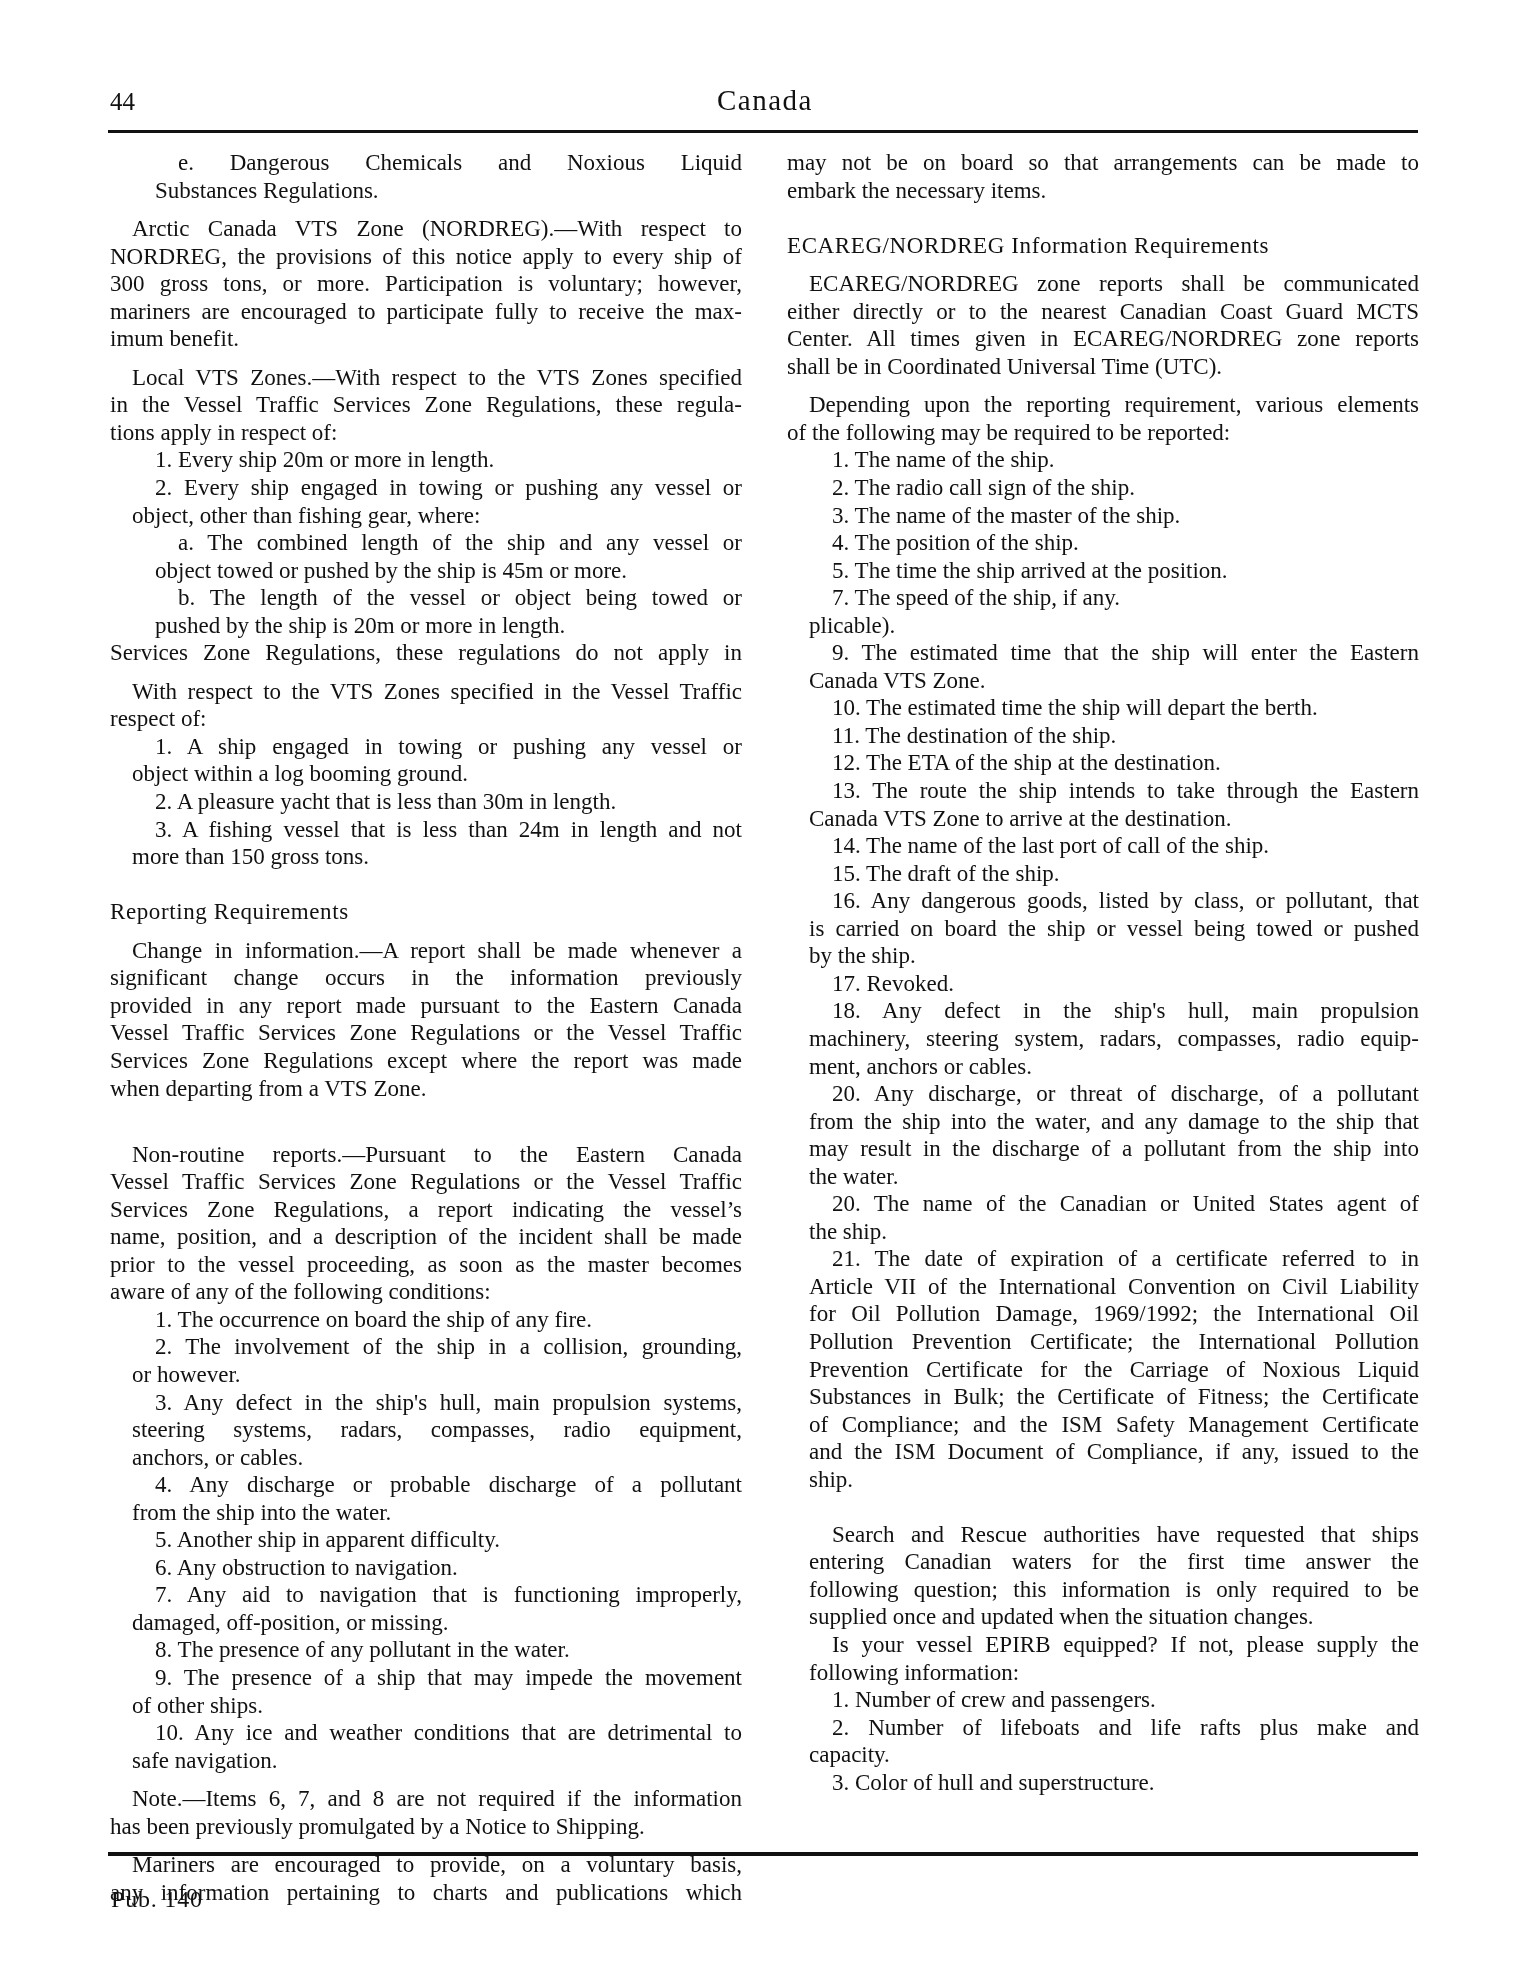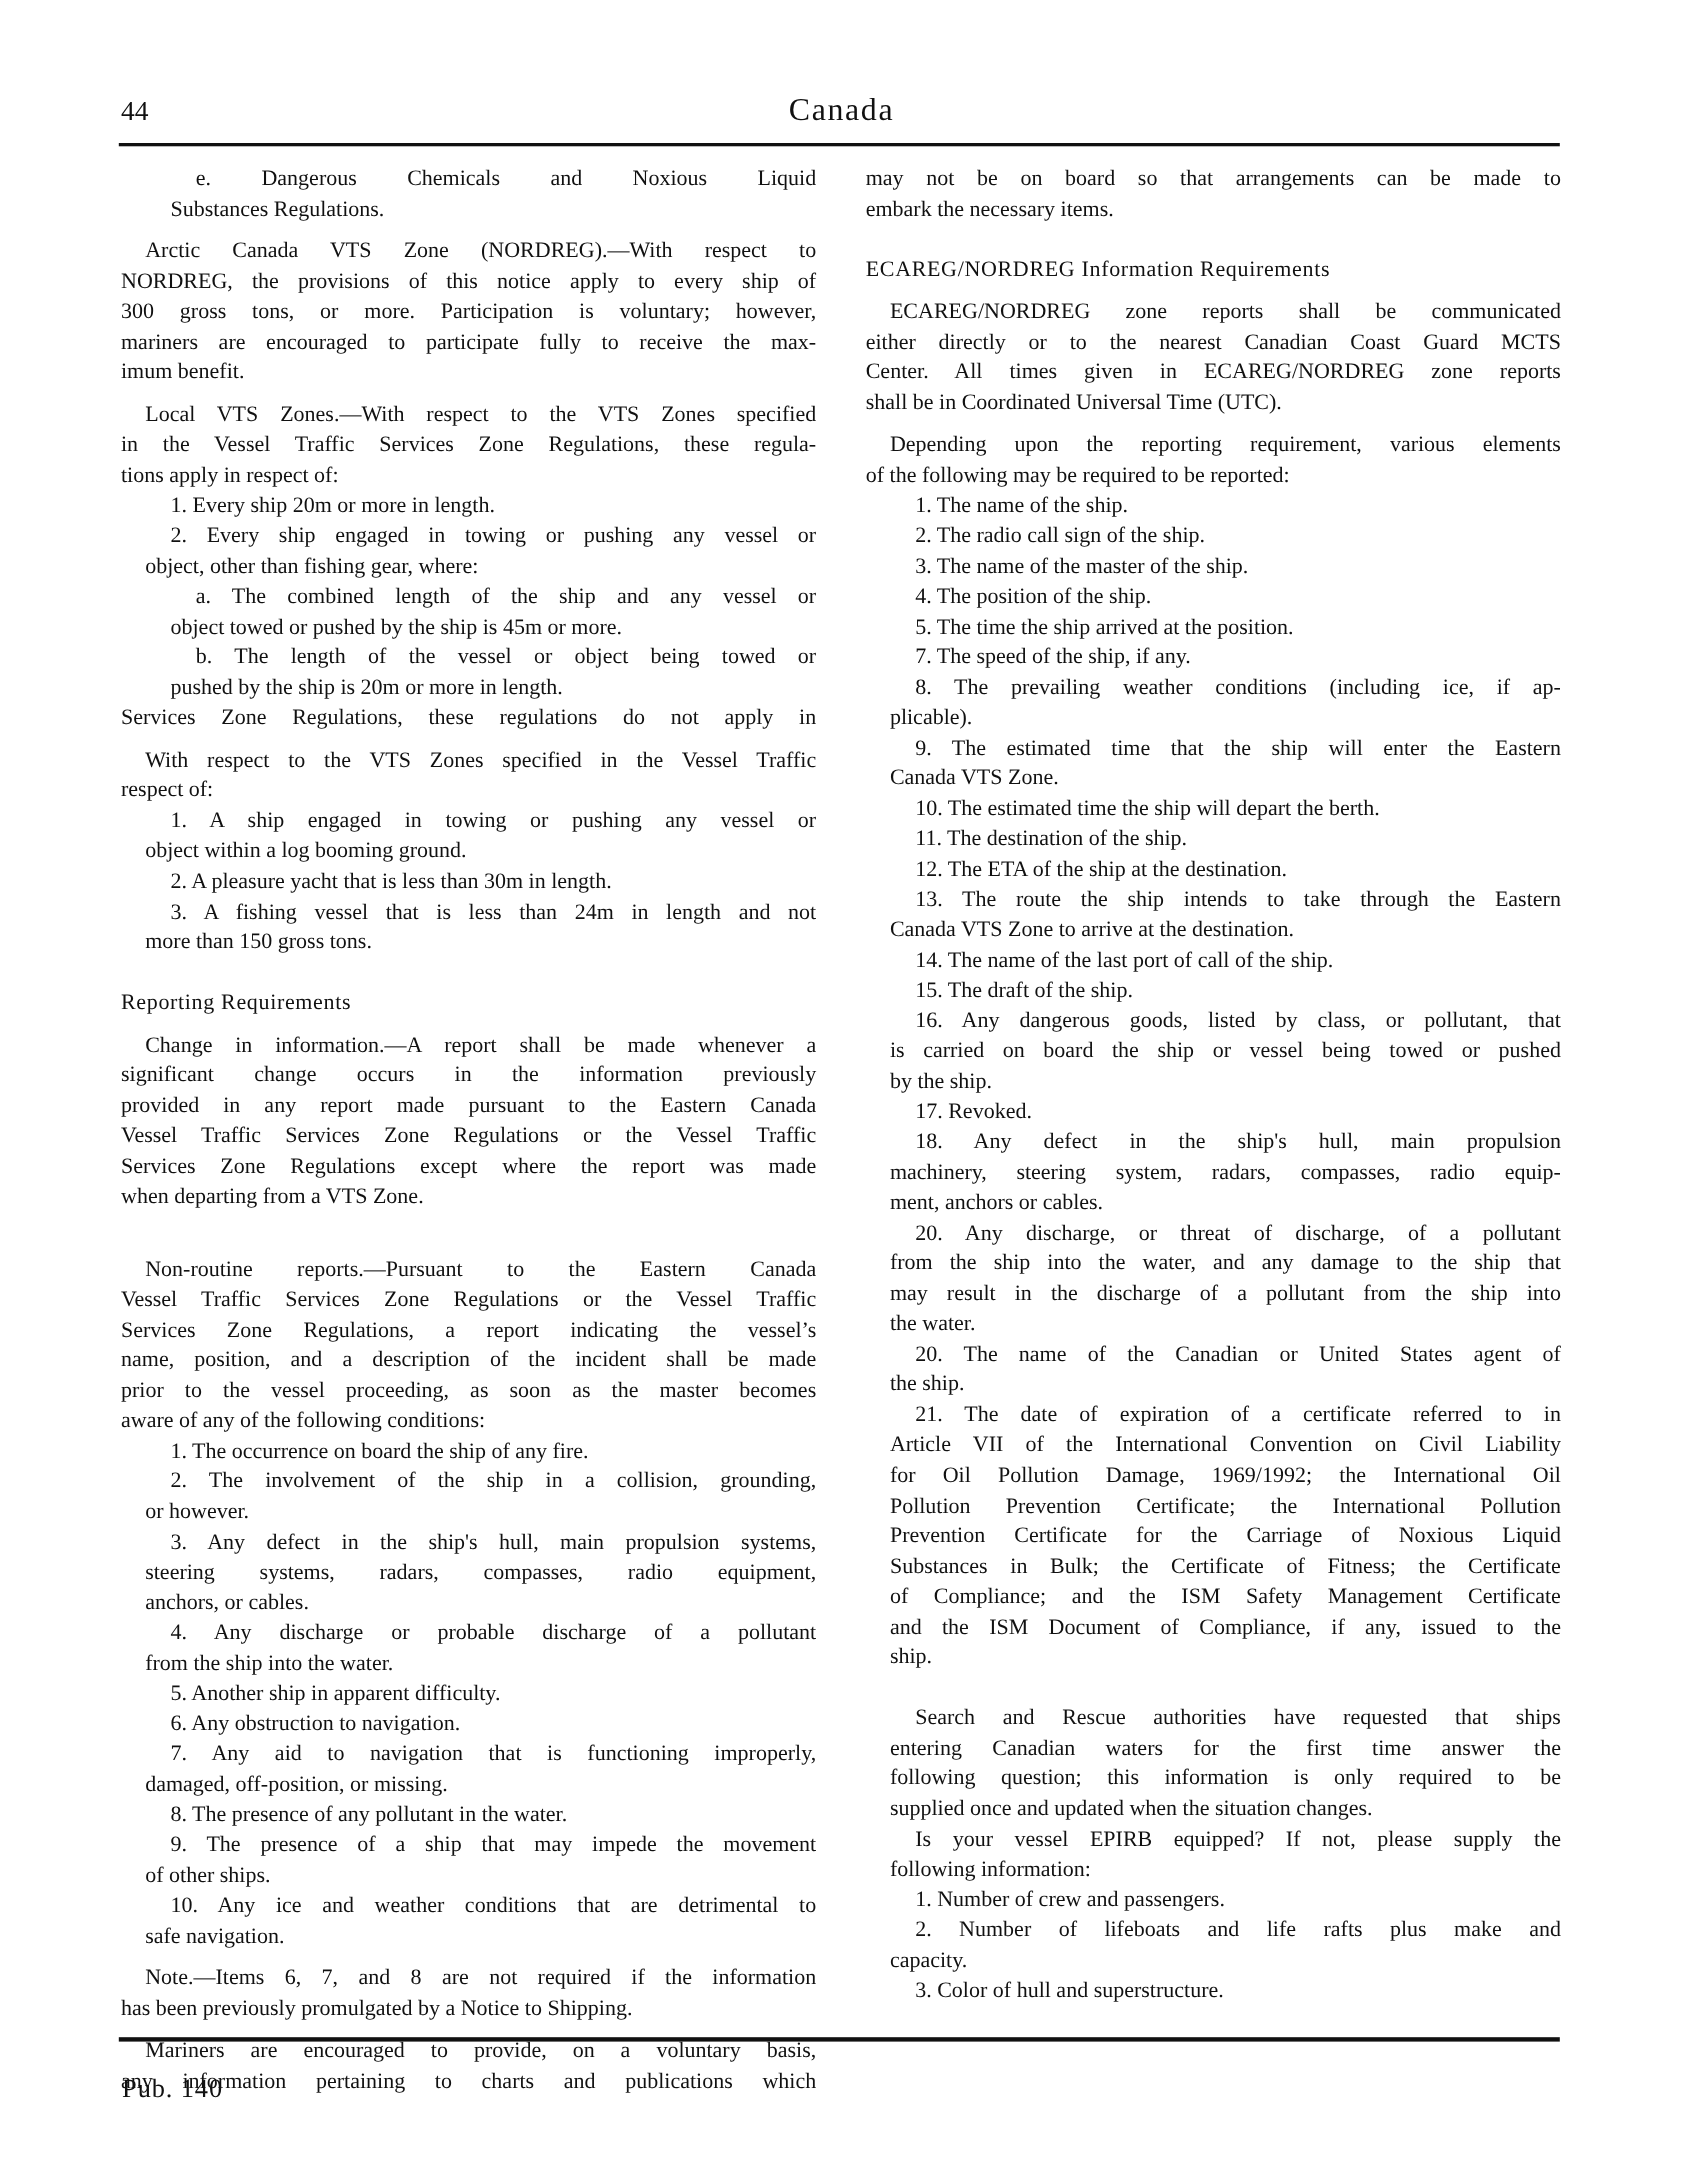--- a/index.html
+++ b/index.html
@@ -20,21 +20,21 @@
     position: absolute; left: 108px; width: 1310px; background: #111;
   }
   .rule.top { top: 130px; height: 3px; }
   .rule.bottom { top: 1852px; height: 3.5px; }
   .footer {
     position: absolute; left: 111px; top: 1884px;
     font-size: 24px; line-height: 30px; letter-spacing: 0.8px;
   }
   .col {
     position: absolute; top: 149px; width: 632px;
-    font-size: 20px; line-height: 27.55px;
+    font-size: 23px; line-height: 27.55px;
   }
   .col.left { left: 110px; }
   .col.right { left: 787px; }
   .ln {
     display: block; white-space: nowrap; height: 27.55px;
     text-align: justify; text-align-last: justify;
   }
   .ln.last { text-align-last: left; }
   .ln.blank { height: 27.55px; }
   .i1 { padding-left: 22px; margin-top: 11px; }   
@@ -126,21 +126,20 @@
     <span class="ln ">Center. All times given in ECAREG/NORDREG zone reports</span>
     <span class="ln last">shall be in Coordinated Universal Time (UTC).</span>
     <span class="ln i1">Depending upon the reporting requirement, various elements</span>
     <span class="ln last">of the following may be required to be reported:</span>
     <span class="ln i2 last">1.  The name of the ship.</span>
     <span class="ln i2 last">2.  The radio call sign of the ship.</span>
     <span class="ln i2 last">3.  The name of the master of the ship.</span>
     <span class="ln i2 last">4.  The position of the ship.</span>
     <span class="ln i2 last">5.  The time the ship arrived at the position.</span>
     <span class="ln i2 last">7.  The speed of the ship, if any.</span>
-    <span class="ln i2">8.  The prevailing weather conditions (including ice, if ap-</span>
     <span class="ln h2 last">plicable).</span>
     <span class="ln i2">9.  The estimated time that the ship will enter the Eastern</span>
     <span class="ln h2 last">Canada VTS Zone.</span>
     <span class="ln i2 last">10. The estimated time the ship will depart the berth.</span>
     <span class="ln i2 last">11. The destination of the ship.</span>
     <span class="ln i2 last">12. The ETA of the ship at the destination.</span>
     <span class="ln i2">13. The route the ship intends to take through the Eastern</span>
     <span class="ln h2 last">Canada VTS Zone to arrive at the destination.</span>
     <span class="ln i2 last">14. The name of the last port of call of the ship.</span>
     <span class="ln i2 last">15. The draft of the ship.</span>

